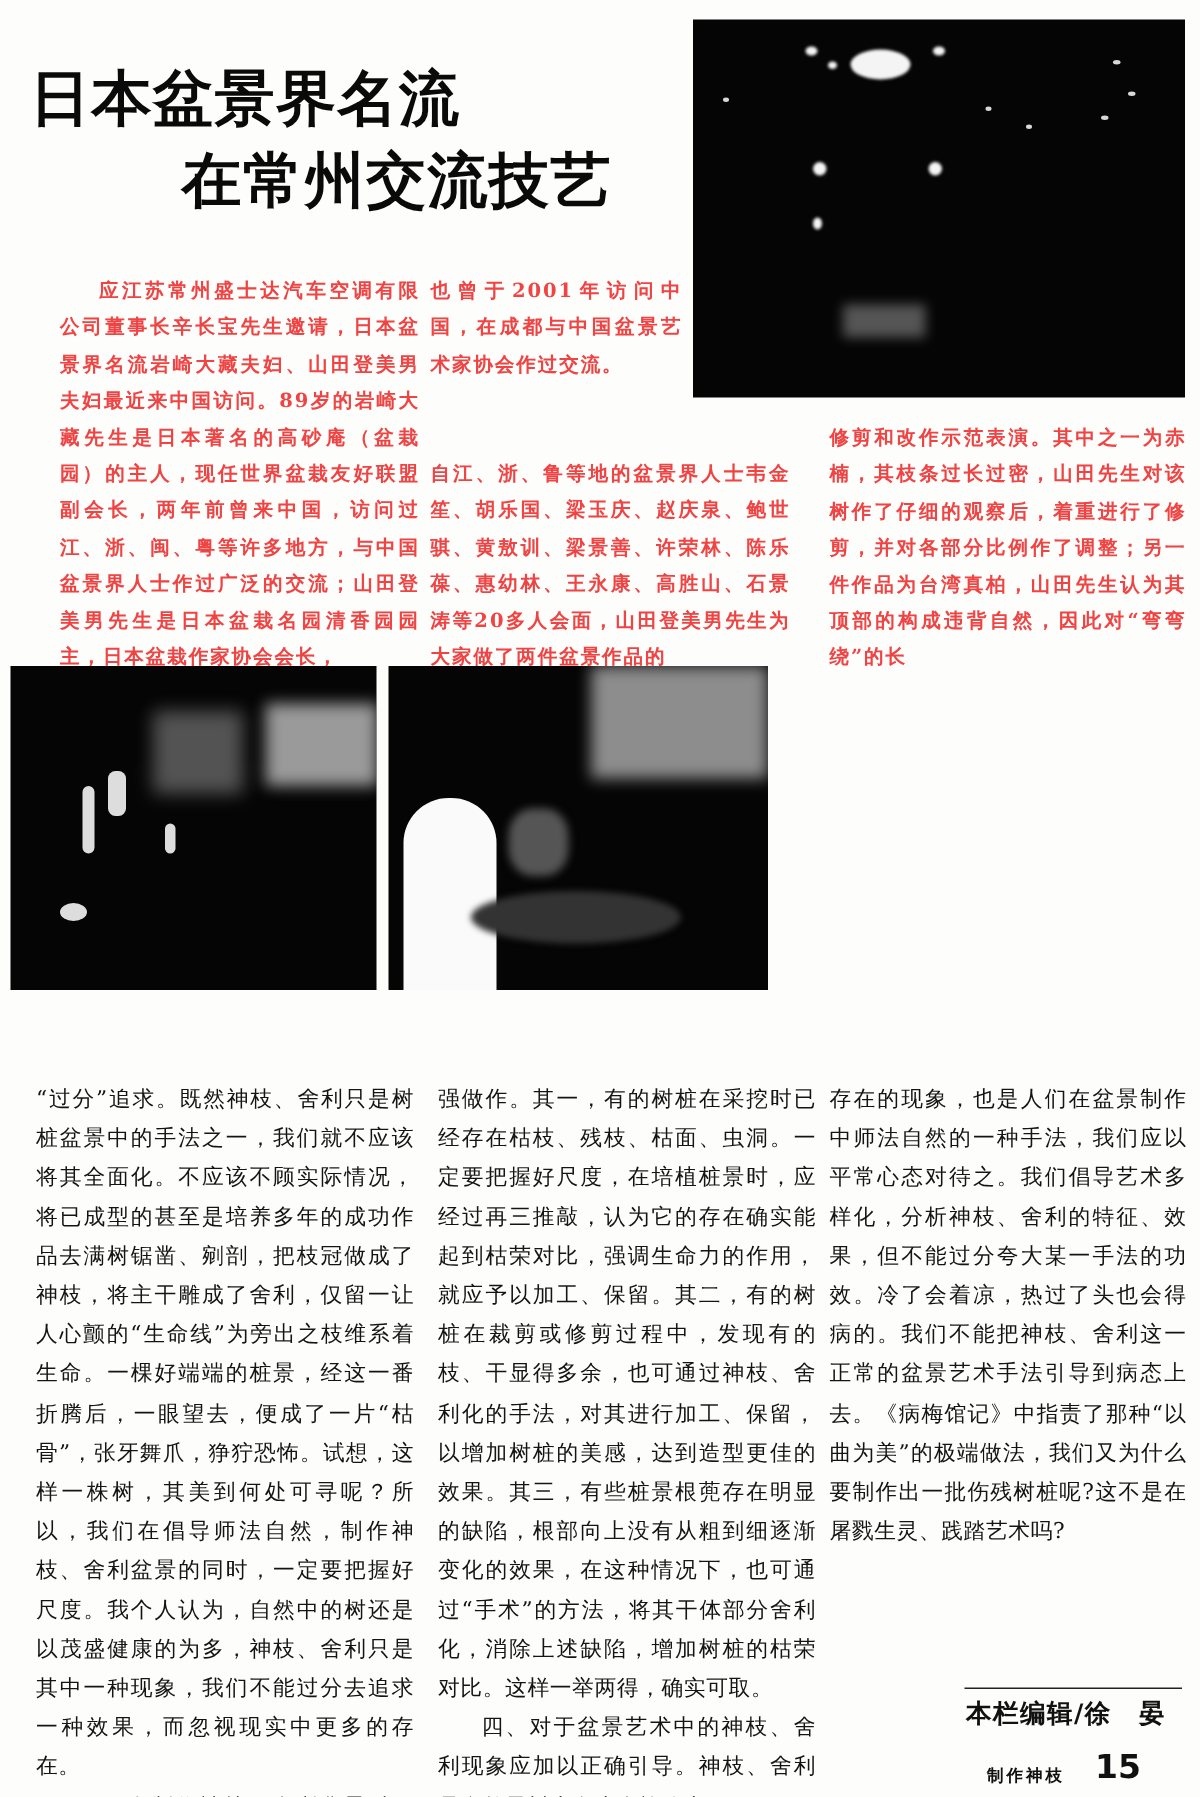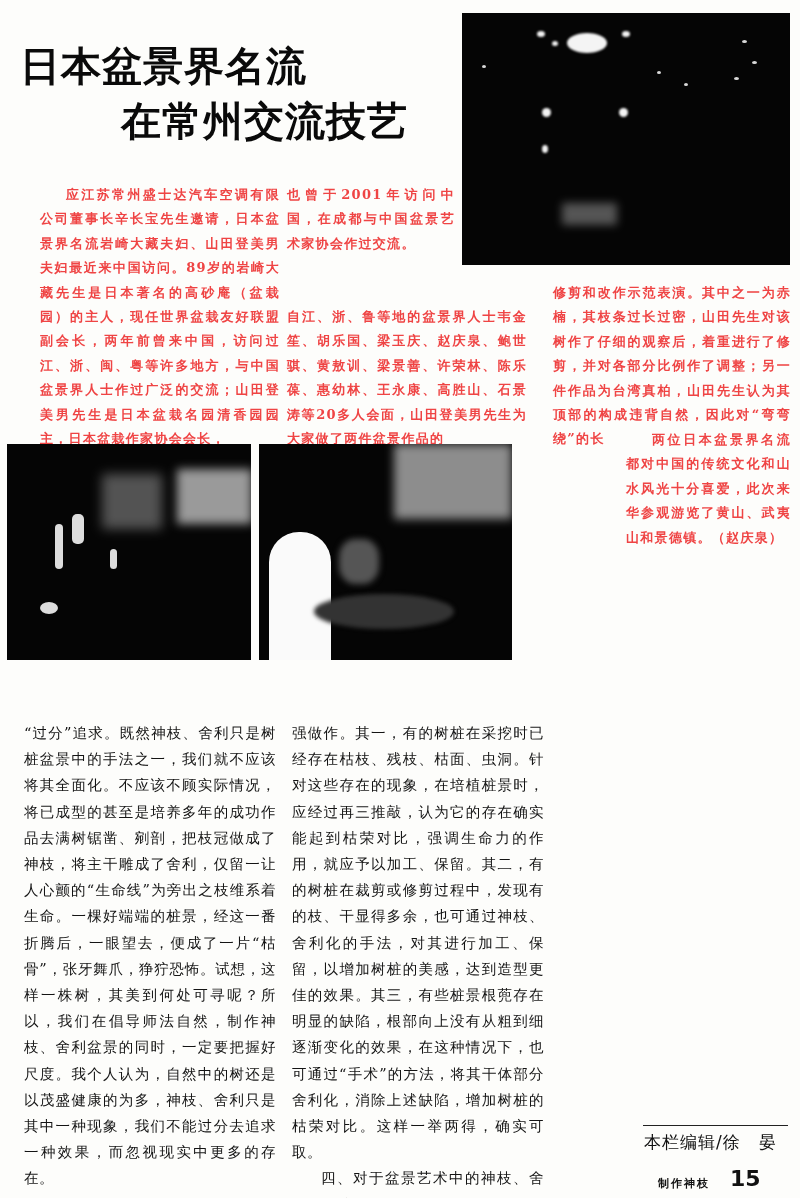--- a/index.html
+++ b/index.html
@@ -21,21 +21,21 @@
     }
     .col p { margin: 0; }
     .col .ind { text-indent: 2em; }
     .col2 {
       font-size: 14.5px; line-height: 26.2px; letter-spacing: 0.4px; color: #141414;
       text-align: justify;
     }
     .col2 p { margin: 0; }
     .col2 .ind { text-indent: 2em; }
     .editor {
-      font-family: "DejaVu Sans", "Liberation Sans", sans-serif; font-weight: normal;
+      font-family: "DejaVu Sans", "Liberation Sans", sans-serif; font-weight: bold;
       font-size: 17px; letter-spacing: 1px; white-space: nowrap;
     }
     .folio-mag { font-family: "DejaVu Sans", "Liberation Sans", sans-serif; font-weight: bold; font-size: 11px; letter-spacing: 2px; }
     .folio-num { font-family: "DejaVu Sans", "Liberation Sans", sans-serif; font-weight: bold; font-size: 22px; }
     .glow { position: absolute; border-radius: 50%; background: #f4f4f4; filter: blur(1px); }
     .speck { position: absolute; background: #d9d9d9; border-radius: 50%; }
   </style>
 </head>
 <body>
 
@@ -67,21 +67,20 @@
   <p>也曾于2001年访问中国，在成都与中国盆景艺术家协会作过交流。</p>
 </div>
 <div class="abs col" style="left:287px; top:305px; width:240px;">
   <p>自江、浙、鲁等地的盆景界人士韦金笙、胡乐国、梁玉庆、赵庆泉、鲍世骐、黄敖训、梁景善、许荣林、陈乐葆、惠幼林、王永康、高胜山、石景涛等20多人会面，山田登美男先生为大家做了两件盆景作品的</p>
 </div>
 
 <div class="abs col" style="left:553px; top:281px; width:238px;">
   <p>修剪和改作示范表演。其中之一为赤楠，其枝条过长过密，山田先生对该树作了仔细的观察后，着重进行了修剪，并对各部分比例作了调整；另一件作品为台湾真柏，山田先生认为其顶部的构成违背自然，因此对“弯弯绕”的长</p>
 </div>
 <div class="abs col" style="left:626px; top:428px; width:165px;">
-  <p class="ind">两位日本盆景界名流都对中国的传统文化和山水风光十分喜爱，此次来华参观游览了黄山、武夷山和景德镇。（赵庆泉）</p>
 </div>
 
 <div class="abs photo" style="left:7px; top:444px; width:244px; height:216px;">
   <div class="abs" style="left:95px; top:30px; width:60px; height:55px; background:#888; filter:blur(6px); opacity:.6;"></div>
   <div class="abs" style="left:170px; top:25px; width:75px; height:55px; background:#ccc; filter:blur(5px); opacity:.75;"></div>
   <div class="abs" style="left:48px; top:80px; width:8px; height:45px; background:#ddd; border-radius:4px;"></div>
   <div class="abs" style="left:65px; top:70px; width:12px; height:30px; background:#ddd; border-radius:5px;"></div>
   <div class="abs" style="left:103px; top:105px; width:7px; height:20px; background:#ddd; border-radius:4px;"></div>
   <div class="abs" style="left:33px; top:158px; width:18px; height:12px; background:#ddd; border-radius:50%;"></div>
 </div>
@@ -90,22 +89,23 @@
   <div class="abs" style="left:10px; top:88px; width:62px; height:128px; background:#fafafa; border-radius:30px 30px 0 0;"></div>
   <div class="abs" style="left:55px; top:150px; width:140px; height:35px; background:#333; border-radius:50%; filter:blur(2px);"></div>
   <div class="abs" style="left:80px; top:95px; width:40px; height:45px; background:#555; border-radius:40%; filter:blur(3px);"></div>
 </div>
 
 <div class="abs col2" style="left:24px; top:720px; width:252px;">
   <p>“过分”追求。既然神枝、舍利只是树桩盆景中的手法之一，我们就不应该将其全面化。不应该不顾实际情况，将已成型的甚至是培养多年的成功作品去满树锯凿、剜剖，把枝冠做成了神枝，将主干雕成了舍利，仅留一让人心颤的“生命线”为旁出之枝维系着生命。一棵好端端的桩景，经这一番折腾后，一眼望去，便成了一片“枯骨”，张牙舞爪，狰狞恐怖。试想，这样一株树，其美到何处可寻呢？所以，我们在倡导师法自然，制作神枝、舍利盆景的同时，一定要把握好尺度。我个人认为，自然中的树还是以茂盛健康的为多，神枝、舍利只是其中一种现象，我们不能过分去追求一种效果，而忽视现实中更多的存在。</p>
   <p class="ind">三、在制作神枝、舍利盆景时，我们应提倡因材施艺，不应勉</p>
 </div>
 <div class="abs col2" style="left:292px; top:720px; width:252px;">
-  <p>强做作。其一，有的树桩在采挖时已经存在枯枝、残枝、枯面、虫洞。针对这些存在的现象，在培植桩景时，应经过再三推敲，认为它的存在确实能起到枯荣对比，强调生命力的作用，就应予以加工、保留。其二，有的树桩在裁剪或修剪过程中，发现有的枝、干显得多余，也可通过神枝、舍利化的手法，对其进行加工、保留，以增加树桩的美感，达到造型更佳的效果。其三，有些桩景根蔸存在明显的缺陷，根部向上没有从粗到细逐渐变化的效果，在这种情况下，也可通过“手术”的方法，将其干体部分舍利化，消除上述缺陷，增加树桩的枯荣对比。这样一举两得，确实可取。</p>
+  <p>强做作。其一，有的树桩在采挖时已经存在枯枝、残枝、枯面、虫洞。一定要把握好尺度，在培植桩景时，应经过再三推敲，认为它的存在确实能起到枯荣对比，强调生命力的作用，就应予以加工、保留。其二，有的树桩在裁剪或修剪过程中，发现有的枝、干显得多余，也可通过神枝、舍利化的手法，对其进行加工、保留，以增加树桩的美感，达到造型更佳的效果。其三，有些桩景根蔸存在明显的缺陷，根部向上没有从粗到细逐渐变化的效果，在这种情况下，也可通过“手术”的方法，将其干体部分舍利化，消除上述缺陷，增加树桩的枯荣对比。这样一举两得，确实可取。</p>
   <p class="ind">四、对于盆景艺术中的神枝、舍利现象应加以正确引导。神枝、舍利是自然界树木在生命旅途中</p>
 </div>
 <div class="abs col2" style="left:553px; top:720px; width:238px;">
+  <p>存在的现象，也是人们在盆景制作中师法自然的一种手法，我们应以平常心态对待之。我们倡导艺术多样化，分析神枝、舍利的特征、效果，但不能过分夸大某一手法的功效。冷了会着凉，热过了头也会得病的。我们不能把神枝、舍利这一正常的盆景艺术手法引导到病态上去。《病梅馆记》中指责了那种“以曲为美”的极端做法，我们又为什么要制作出一批伤残树桩呢?这不是在屠戮生灵、践踏艺术吗?</p>
 </div>
 
 <div class="abs" style="left:643px; top:1125px; width:145px; height:1px; background:#222;"></div>
 <div class="abs editor" style="left:644px; top:1131px;">本栏编辑/徐　晏</div>
 <div class="abs folio-mag" style="left:658px; top:1176px;">制作神枝</div>
 <div class="abs folio-num" style="left:730px; top:1166px;">15</div>
 
 </body></html>

